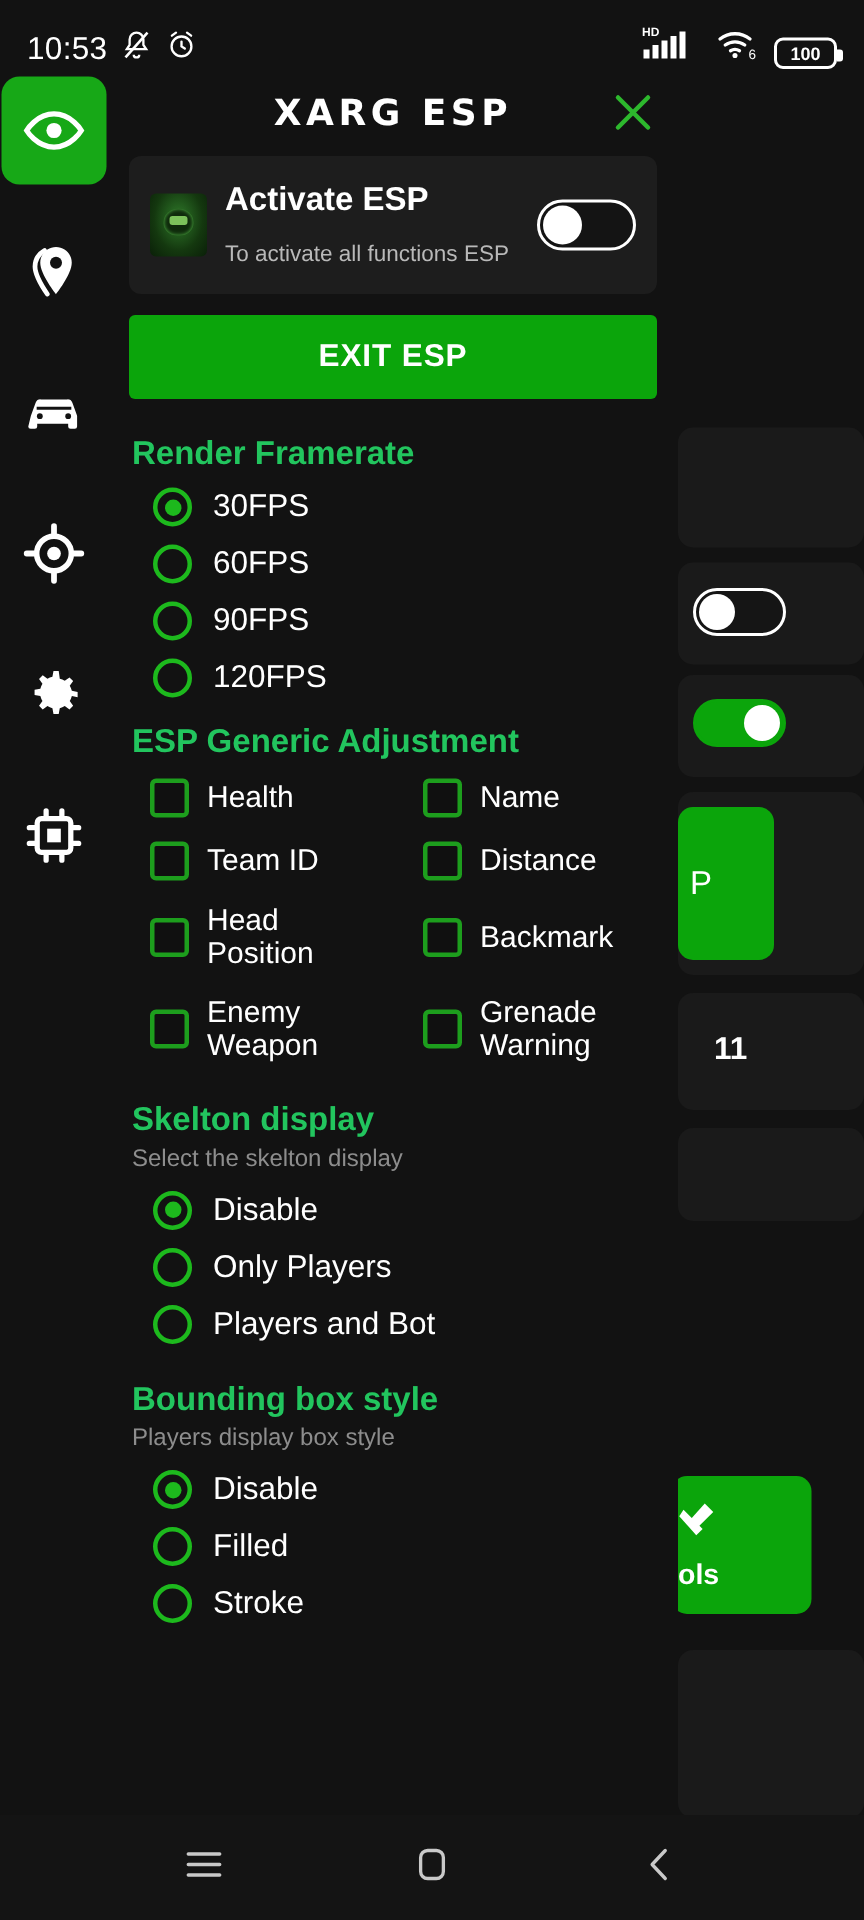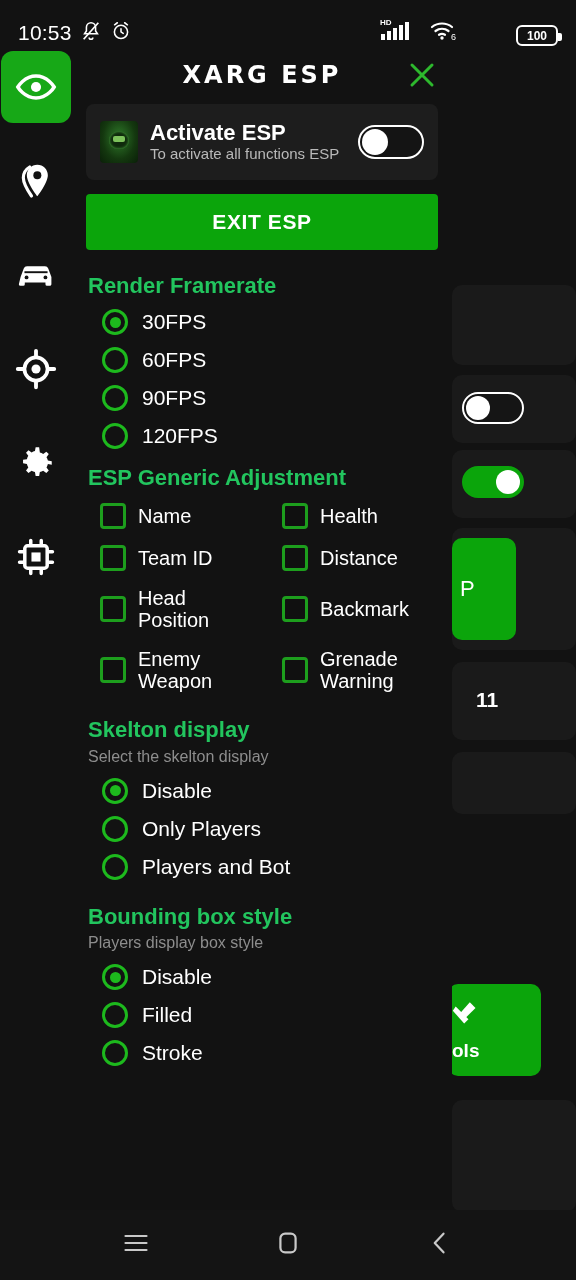--- a/index.html
+++ b/index.html
@@ -47,21 +47,21 @@
     position:absolute; top:0; left:0; width:576px; height:46px;
     display:flex; align-items:flex-end; justify-content:space-between;
     padding:0 18px; z-index:40; background:transparent;
   }
   .sb-left { display:flex; align-items:center; gap:8px; }
   .sb-time { color:#fff; font-size:21px; font-weight:500; letter-spacing:.2px; }
   .sb-right { display:flex; align-items:flex-end; gap:9px; }
   .sb-icon { display:block; }
   .batt {
     position:relative; display:flex; align-items:center; justify-content:center;
-    width:42px; height:21px; border:2px solid #fff; border-radius:6px;margin-left:48px;
+    width:42px; height:21px; border:2px solid #fff; border-radius:6px;
   }
   .batt .cap {
     position:absolute; right:-6px; top:6px; width:4px; height:8px;
     background:#fff; border-radius:0 2px 2px 0;
   }
   .batt span { color:#fff; font-size:12px; font-weight:700; line-height:1; }
 
   
   .rail {
     position:absolute; left:0; top:46px; width:72px; height:1164px;
@@ -111,21 +111,21 @@
     content:""; position:absolute; left:9px; top:10px; width:20px; height:18px;
     border-radius:50% 50% 45% 45%; background:#0f2a0c;
     box-shadow:0 0 3px #57c24a inset;
   }
   .act-logo:after {
     content:""; position:absolute; left:13px; top:15px; width:12px; height:6px;
     background:#8fdc6a; border-radius:2px; opacity:.85;
   }
   .act-text { flex:1; min-width:0; }
   .act-title { color:#ffffff; font-size:22px; font-weight:600; line-height:1.15; }
-  .act-sub { color:#b9b9b9; font-size:15px; line-height:1.25; margin-top:0; }
+  .act-sub { color:#b9b9b9; font-size:15px; line-height:1.25; margin-top:16px; }
 
   .switch {
     position:relative; flex:0 0 66px; width:66px; height:34px;
     border-radius:17px; border:2px solid #ffffff; background:#141414;
   }
   .switch .knob {
     position:absolute; top:2px; left:2px; width:26px; height:26px;
     border-radius:50%; background:#ffffff;
   }
 
@@ -369,25 +369,25 @@
           <span class="radio-label">120FPS</span>
         </div>
       </div>
 
       <div class="gap-sm"></div>
 
       <div class="sec-title">ESP Generic Adjustment</div>
       <div class="check-grid">
         <div class="check-row">
           <span class="checkbox"></span>
+          <span class="check-label">Health</span>
+        </div>
+        <div class="check-row">
+          <span class="checkbox"></span>
           <span class="check-label">Name</span>
-        </div>
-        <div class="check-row">
-          <span class="checkbox"></span>
-          <span class="check-label">Health</span>
         </div>
         <div class="check-row">
           <span class="checkbox"></span>
           <span class="check-label">Team ID</span>
         </div>
         <div class="check-row">
           <span class="checkbox"></span>
           <span class="check-label">Distance</span>
         </div>
         <div class="check-row">

